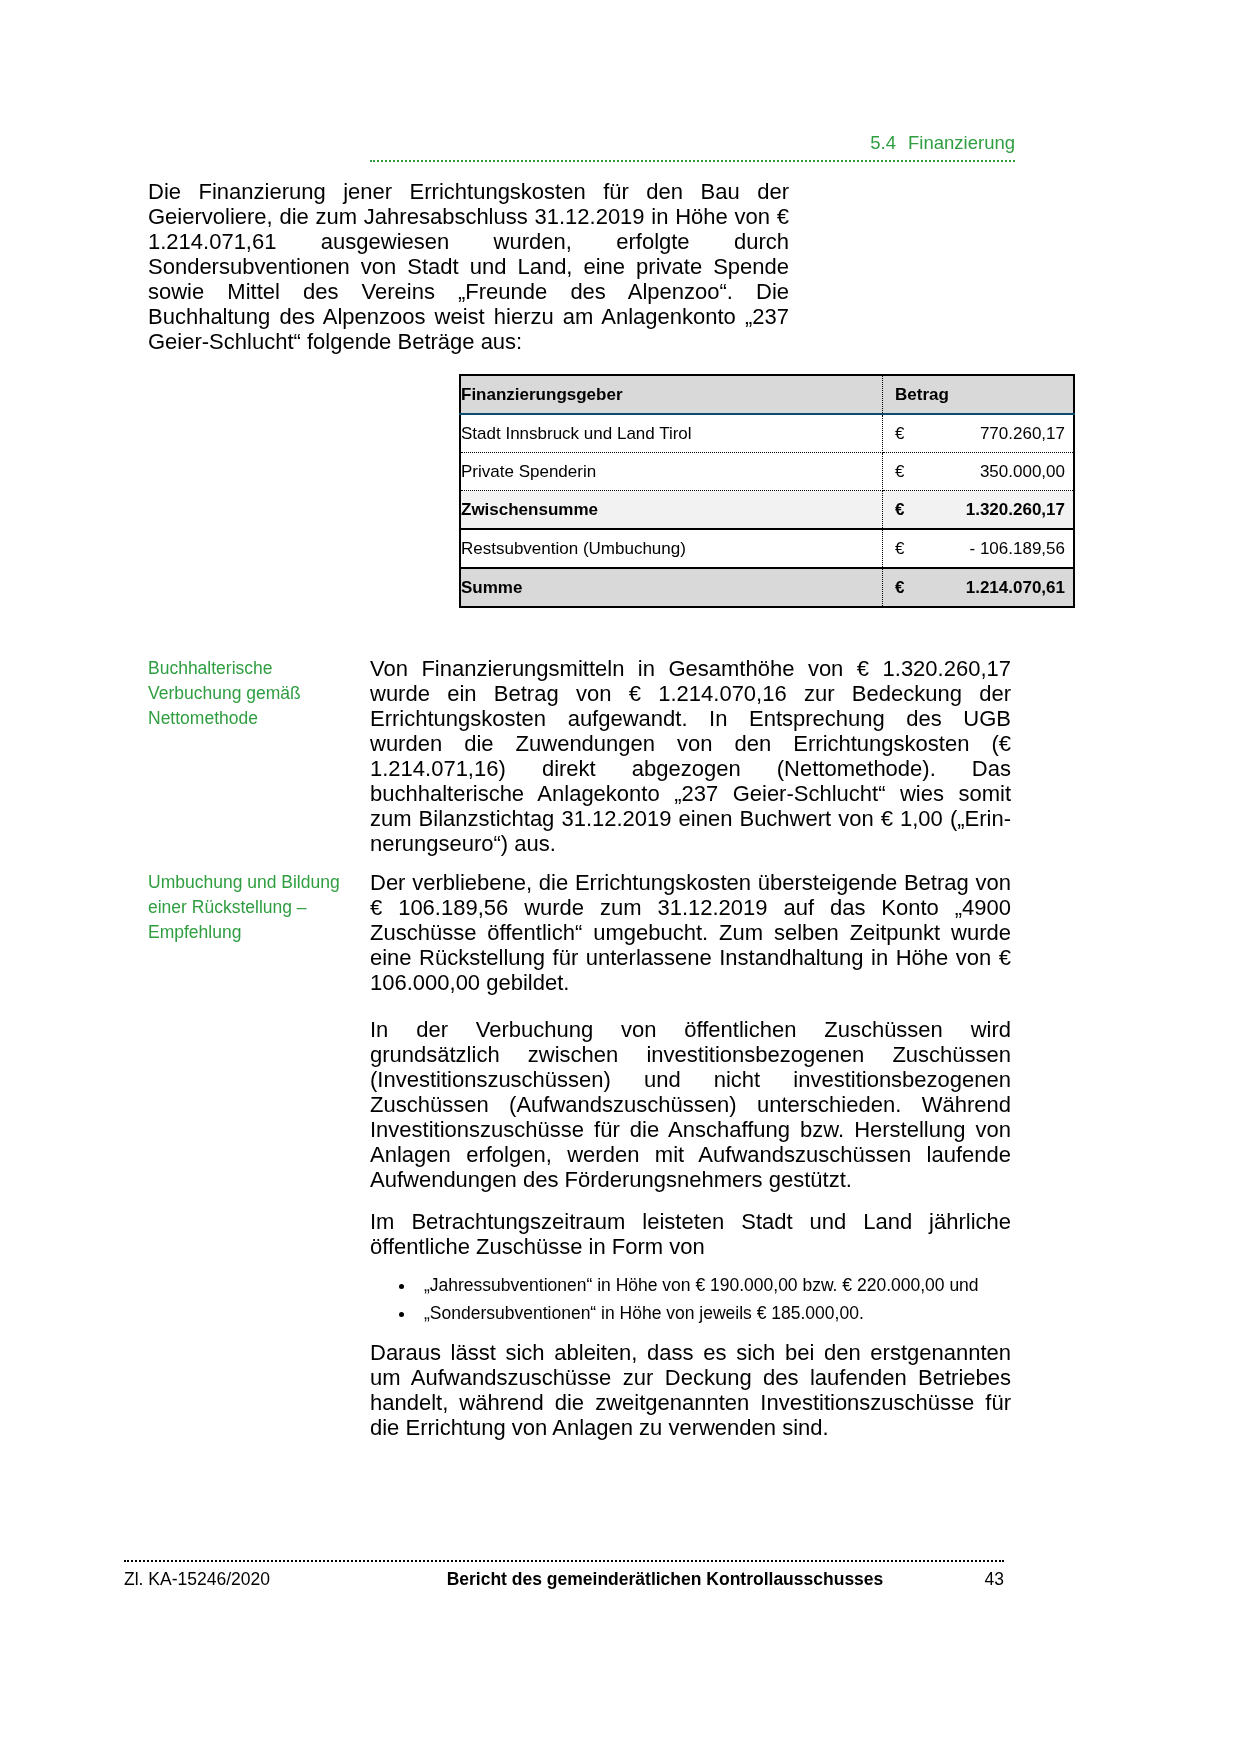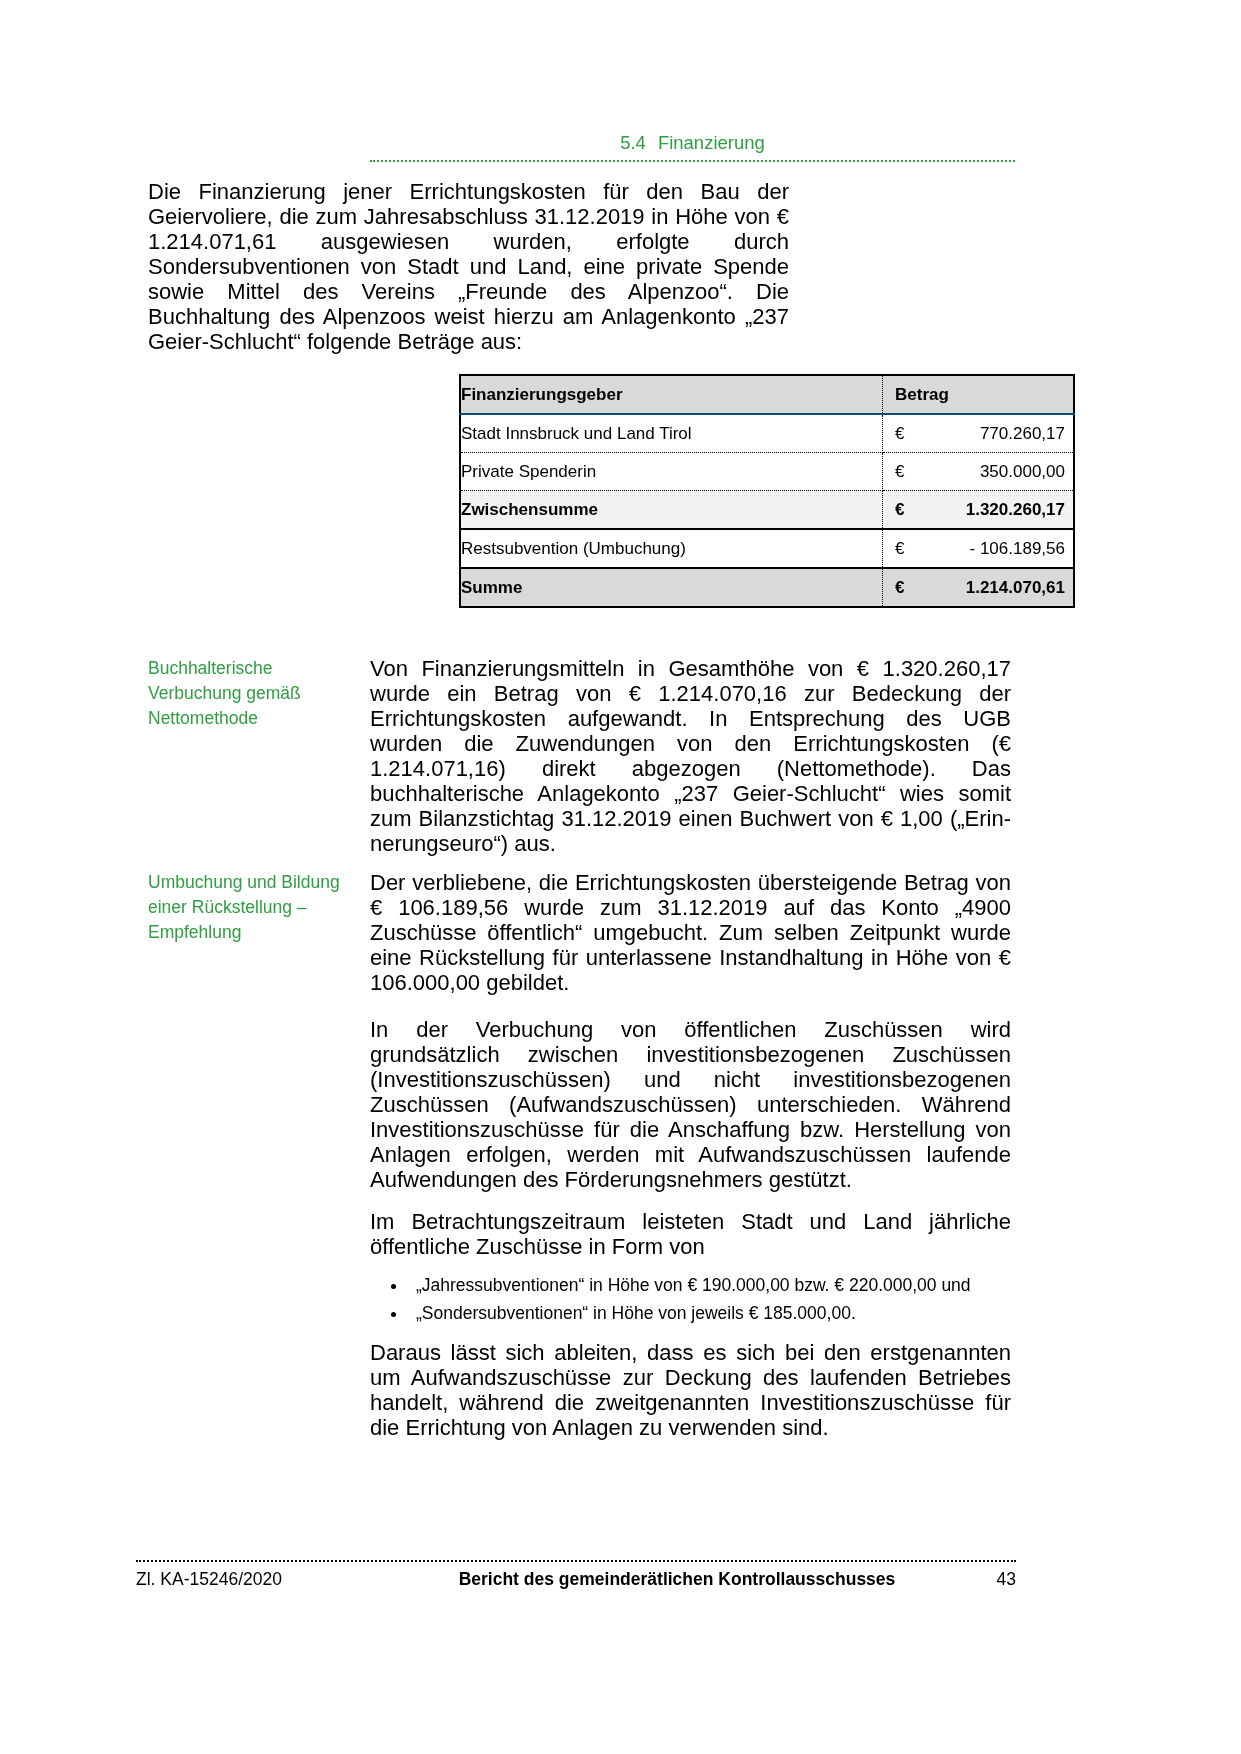--- a/index.html
+++ b/index.html
@@ -17,21 +17,21 @@
   .flow{padding:131px 0 0 148px;}
   .row{display:flex;}
   .side{flex:0 0 222px;width:222px;}
   .main{flex:0 0 645px;width:645px;}
   .side-label{
     font-size:17.5px;line-height:25px;color:var(--accent);
     padding-right:30px;
   }
   
   .section-heading{
-    text-align:center;font-size:18.5px;line-height:24px;color:var(--accent);
+    text-align:right;font-size:18.5px;line-height:24px;color:var(--accent);
     padding-bottom:5px;
   }
   .section-heading .num{margin-right:12px;}
   .heading-rule{border-bottom:2px dotted var(--accent);height:0;}
   .heading-block{margin-bottom:17px;}
   
   .para{
     font-size:22px;line-height:25px;text-align:justify;
     margin:0 4px 14px 0;hyphens:manual;
   }
@@ -48,24 +48,24 @@
   thead th.col-amount{padding-left:12px;text-align:left;}
   tr.dotted td{border-bottom:1px dotted #000;}
   tr.solid td{border-bottom:2px solid #000;}
   tr.subtotal{background:var(--subtotal-bg);font-weight:bold;border-radius:13px;}
   tr.total{background:var(--total-bg);font-weight:bold;}
   .amt{display:flex;justify-content:space-between;padding:0 8px 0 12px;}
   
   ul.bullets{margin:0 0 14px 0;padding-left:30px;list-style:disc outside;}
   ul.bullets li{
     font-size:17.5px;line-height:25px;text-align:justify;
-    padding-left:8px;margin:0 0 3px 8px;
+    padding-left:8px;margin:0 0 3px 16px;
   }
   
-  .footer{position:absolute;left:136px;top:1560px;width:880px;}
+  .footer{position:absolute;left:124px;top:1560px;width:880px;}
   .footer-rule{border-bottom:2px dotted #000;height:0;margin-bottom:6px;}
   .footer-row{display:flex;align-items:baseline;font-size:17.5px;line-height:22px;}
   .footer-ref{width:262px;}
   .footer-title{flex:1;text-align:center;font-weight:bold;}
   .footer-page{width:60px;text-align:right;}
 </style>
 </head>
 <body>
 
 <div class="flow">

